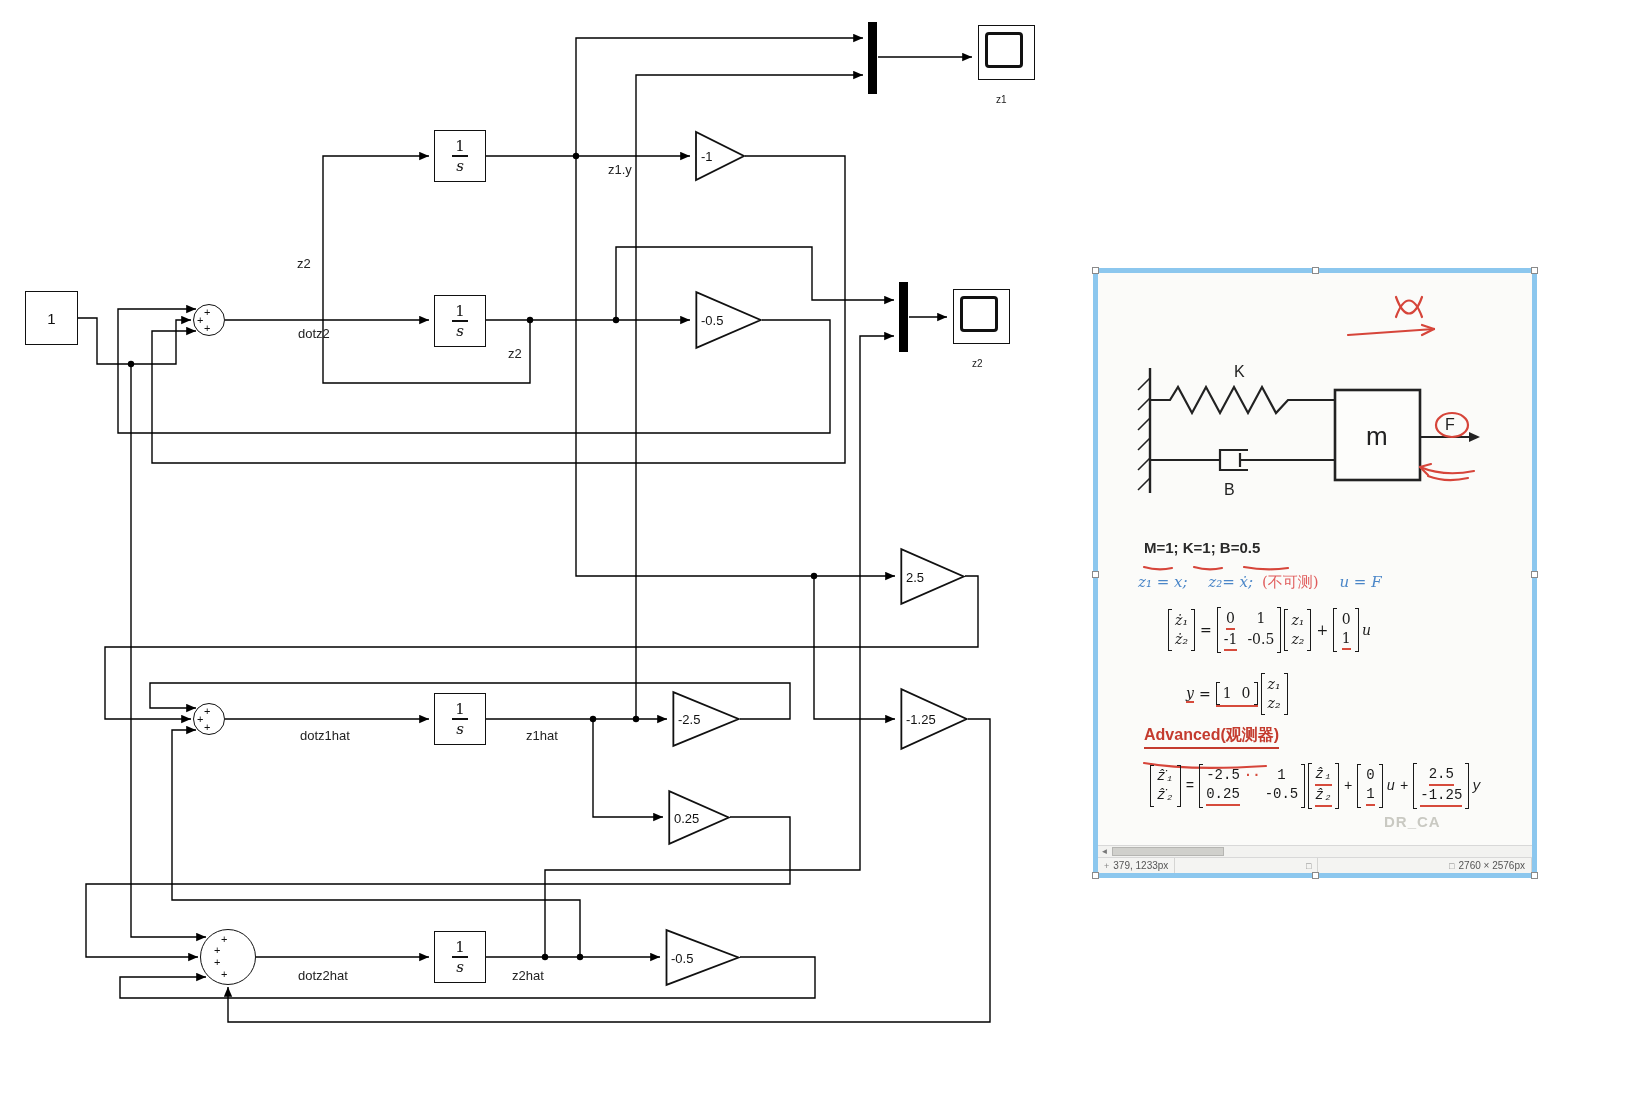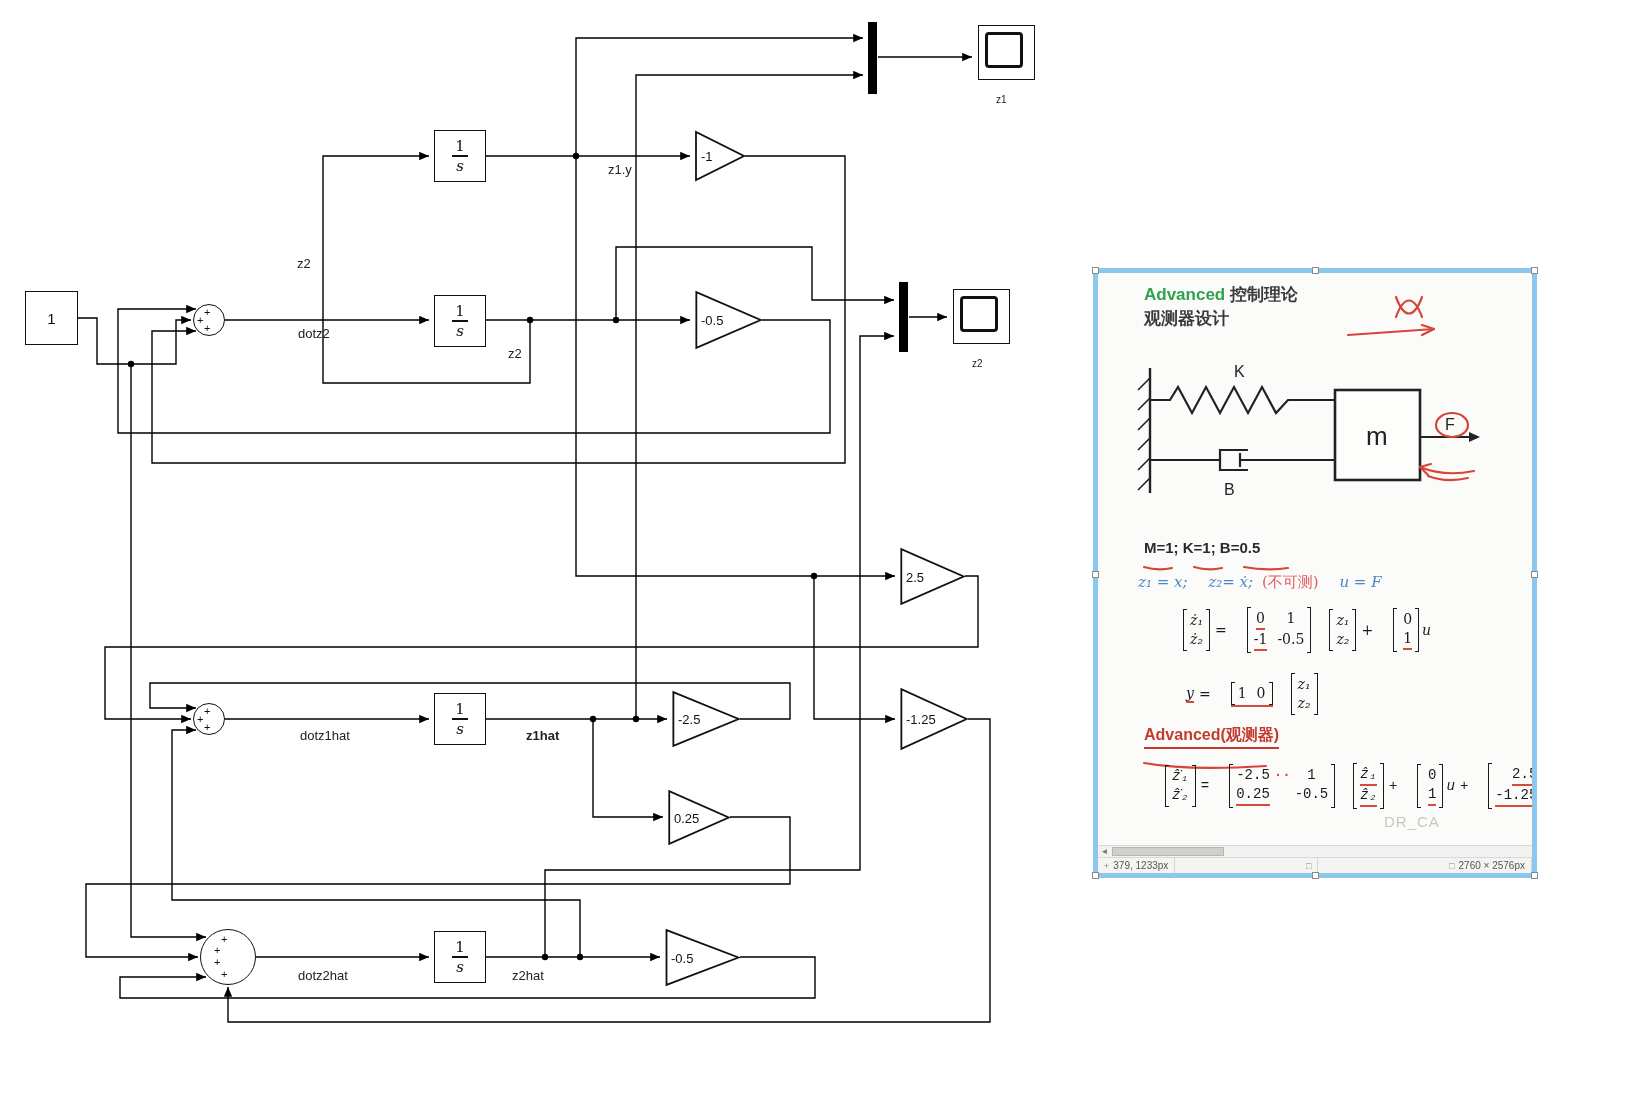--- a/index.html
+++ b/index.html
@@ -34,36 +34,36 @@
   .figsvg{position:absolute;left:0;top:0;z-index:1;pointer-events:none;}
   .p-title{position:absolute;left:46px;top:10px;font-size:17px;font-weight:bold;color:#3a3a3a;line-height:24px;z-index:2;}
   .green{color:#2fa24f;}
   .p-params{position:absolute;left:46px;top:266px;font-size:15px;color:#2a2a2a;font-weight:600;z-index:2;}
   .p-defs{position:absolute;left:40px;top:300px;font-size:15px;font-family:"DejaVu Serif",serif;
           font-style:italic;color:#4a86c8;z-index:2;white-space:nowrap;}
   .p-defs .sp{margin-left:16px;}
   .p-defs .red{color:#e05b5b;font-style:normal;margin-left:4px;}
   .eqrow{position:absolute;display:flex;align-items:center;font-family:"DejaVu Serif",serif;
          font-size:14px;color:#1a1a1a;gap:3px;z-index:2;}
-  .bm{position:relative;display:inline-flex;flex-direction:column;align-items:flex-end;justify-content:center;
-      padding:2px 7px;min-width:12px;margin-left:15px;}
+  .bm{position:relative;display:inline-flex;flex-direction:column;align-items:center;justify-content:center;
+      padding:2px 7px;min-width:12px;}
   .bm::before,.bm::after{content:"";position:absolute;top:0;bottom:0;width:4px;box-sizing:border-box;}
   .bm::before{left:0;border:1.5px solid #1a1a1a;border-right:none;}
   .bm::after{right:0;border:1.5px solid #1a1a1a;border-left:none;}
   .g2{display:grid;grid-template-columns:auto auto;column-gap:10px;justify-items:center;}
   .g3{display:grid;grid-template-columns:auto auto auto;column-gap:4px;justify-items:center;}
   .rowm{display:flex;gap:10px;}
   .cell{line-height:19px;}
   .ru{border-bottom:2px solid #d64b3c;}
   .op{margin:0 2px;}
   .var{font-style:italic;}
   .reddots{color:#d64b3c;font-weight:bold;line-height:19px;}
   .obs-title{position:absolute;left:46px;top:452px;color:#c43b2e;font-weight:bold;font-size:16px;
              border-bottom:2px solid #c43b2e;padding-bottom:1px;z-index:2;font-family:"Liberation Sans",sans-serif;}
-  .watermark{position:absolute;left:286px;top:540px;color:#c9c9c2;font-weight:normal;font-size:15px;
+  .watermark{position:absolute;left:286px;top:540px;color:#c9c9c2;font-weight:bold;font-size:15px;
              letter-spacing:1px;z-index:2;}
   .scrollbar{position:absolute;left:0;top:572px;width:100%;height:13px;background:#f2f2f0;
              border-top:1px solid #d8d8d8;border-bottom:1px solid #d8d8d8;box-sizing:border-box;z-index:2;}
   .sb-arrow{position:absolute;left:0;top:0;width:13px;height:11px;font-size:8px;color:#777;
             display:flex;align-items:center;justify-content:center;}
   .sb-thumb{position:absolute;left:14px;top:1px;width:112px;height:9px;background:#d0d0cc;border:1px solid #b5b5b2;box-sizing:border-box;}
   .statusbar{position:absolute;left:0;top:585px;width:100%;height:15px;background:#f4f4f2;
              font-size:10px;color:#555;display:flex;align-items:center;z-index:2;}
   .sb-seg{padding:0 6px;border-right:1px solid #d5d5d3;display:flex;gap:4px;align-items:center;height:100%;}
   .sb-fill{flex:1;}
@@ -235,42 +235,38 @@
         <polygon points="2,2 2,98 98,50"></polygon>
       </svg>
     <span class="glabel">-0.5</span>
   </div>
 
   <div class="slabel" style="left:297px;top:256px;">z2</div>
   <div class="slabel" style="left:298px;top:326px;">dotz2</div>
   <div class="slabel" style="left:608px;top:162px;">z1.y</div>
   <div class="slabel" style="left:508px;top:346px;">z2</div>
   <div class="slabel" style="left:300px;top:728px;">dotz1hat</div>
-  <div class="slabel" style="left:526px;top:728px;font-weight:bold;">z1hat</div>
+  <div class="slabel" style="left:526px;top:728px;">z1hat</div>
   <div class="slabel" style="left:298px;top:968px;">dotz2hat</div>
   <div class="slabel" style="left:512px;top:968px;">z2hat</div>
 </div>
 
 <div class="img-panel">
 
   <div class="handle" style="left:-6px;top:-6px;"></div>
   <div class="handle" style="left:214px;top:-6px;"></div>
   <div class="handle" style="right:-6px;top:-6px;"></div>
   <div class="handle" style="left:-6px;top:298px;"></div>
   <div class="handle" style="right:-6px;top:298px;"></div>
   <div class="handle" style="left:-6px;bottom:-6px;"></div>
   <div class="handle" style="left:214px;bottom:-6px;"></div>
   <div class="handle" style="right:-6px;bottom:-6px;"></div>
 
   <div class="panel-inner">
 
-    <div class="p-title">
-      <span class="green">Advanced</span><span> 控制理论</span><br>
-      <span>观测器设计</span>
-    </div>
 
     <svg class="figsvg" width="434" height="600">
 
       <line x1="52" y1="95" x2="52" y2="220" stroke="#222" stroke-width="2.4"></line>
       <line x1="52" y1="105" x2="40" y2="117" stroke="#222" stroke-width="1.6"></line>
       <line x1="52" y1="125" x2="40" y2="137" stroke="#222" stroke-width="1.6"></line>
       <line x1="52" y1="145" x2="40" y2="157" stroke="#222" stroke-width="1.6"></line>
       <line x1="52" y1="165" x2="40" y2="177" stroke="#222" stroke-width="1.6"></line>
       <line x1="52" y1="185" x2="40" y2="197" stroke="#222" stroke-width="1.6"></line>
       <line x1="52" y1="205" x2="40" y2="217" stroke="#222" stroke-width="1.6"></line>

